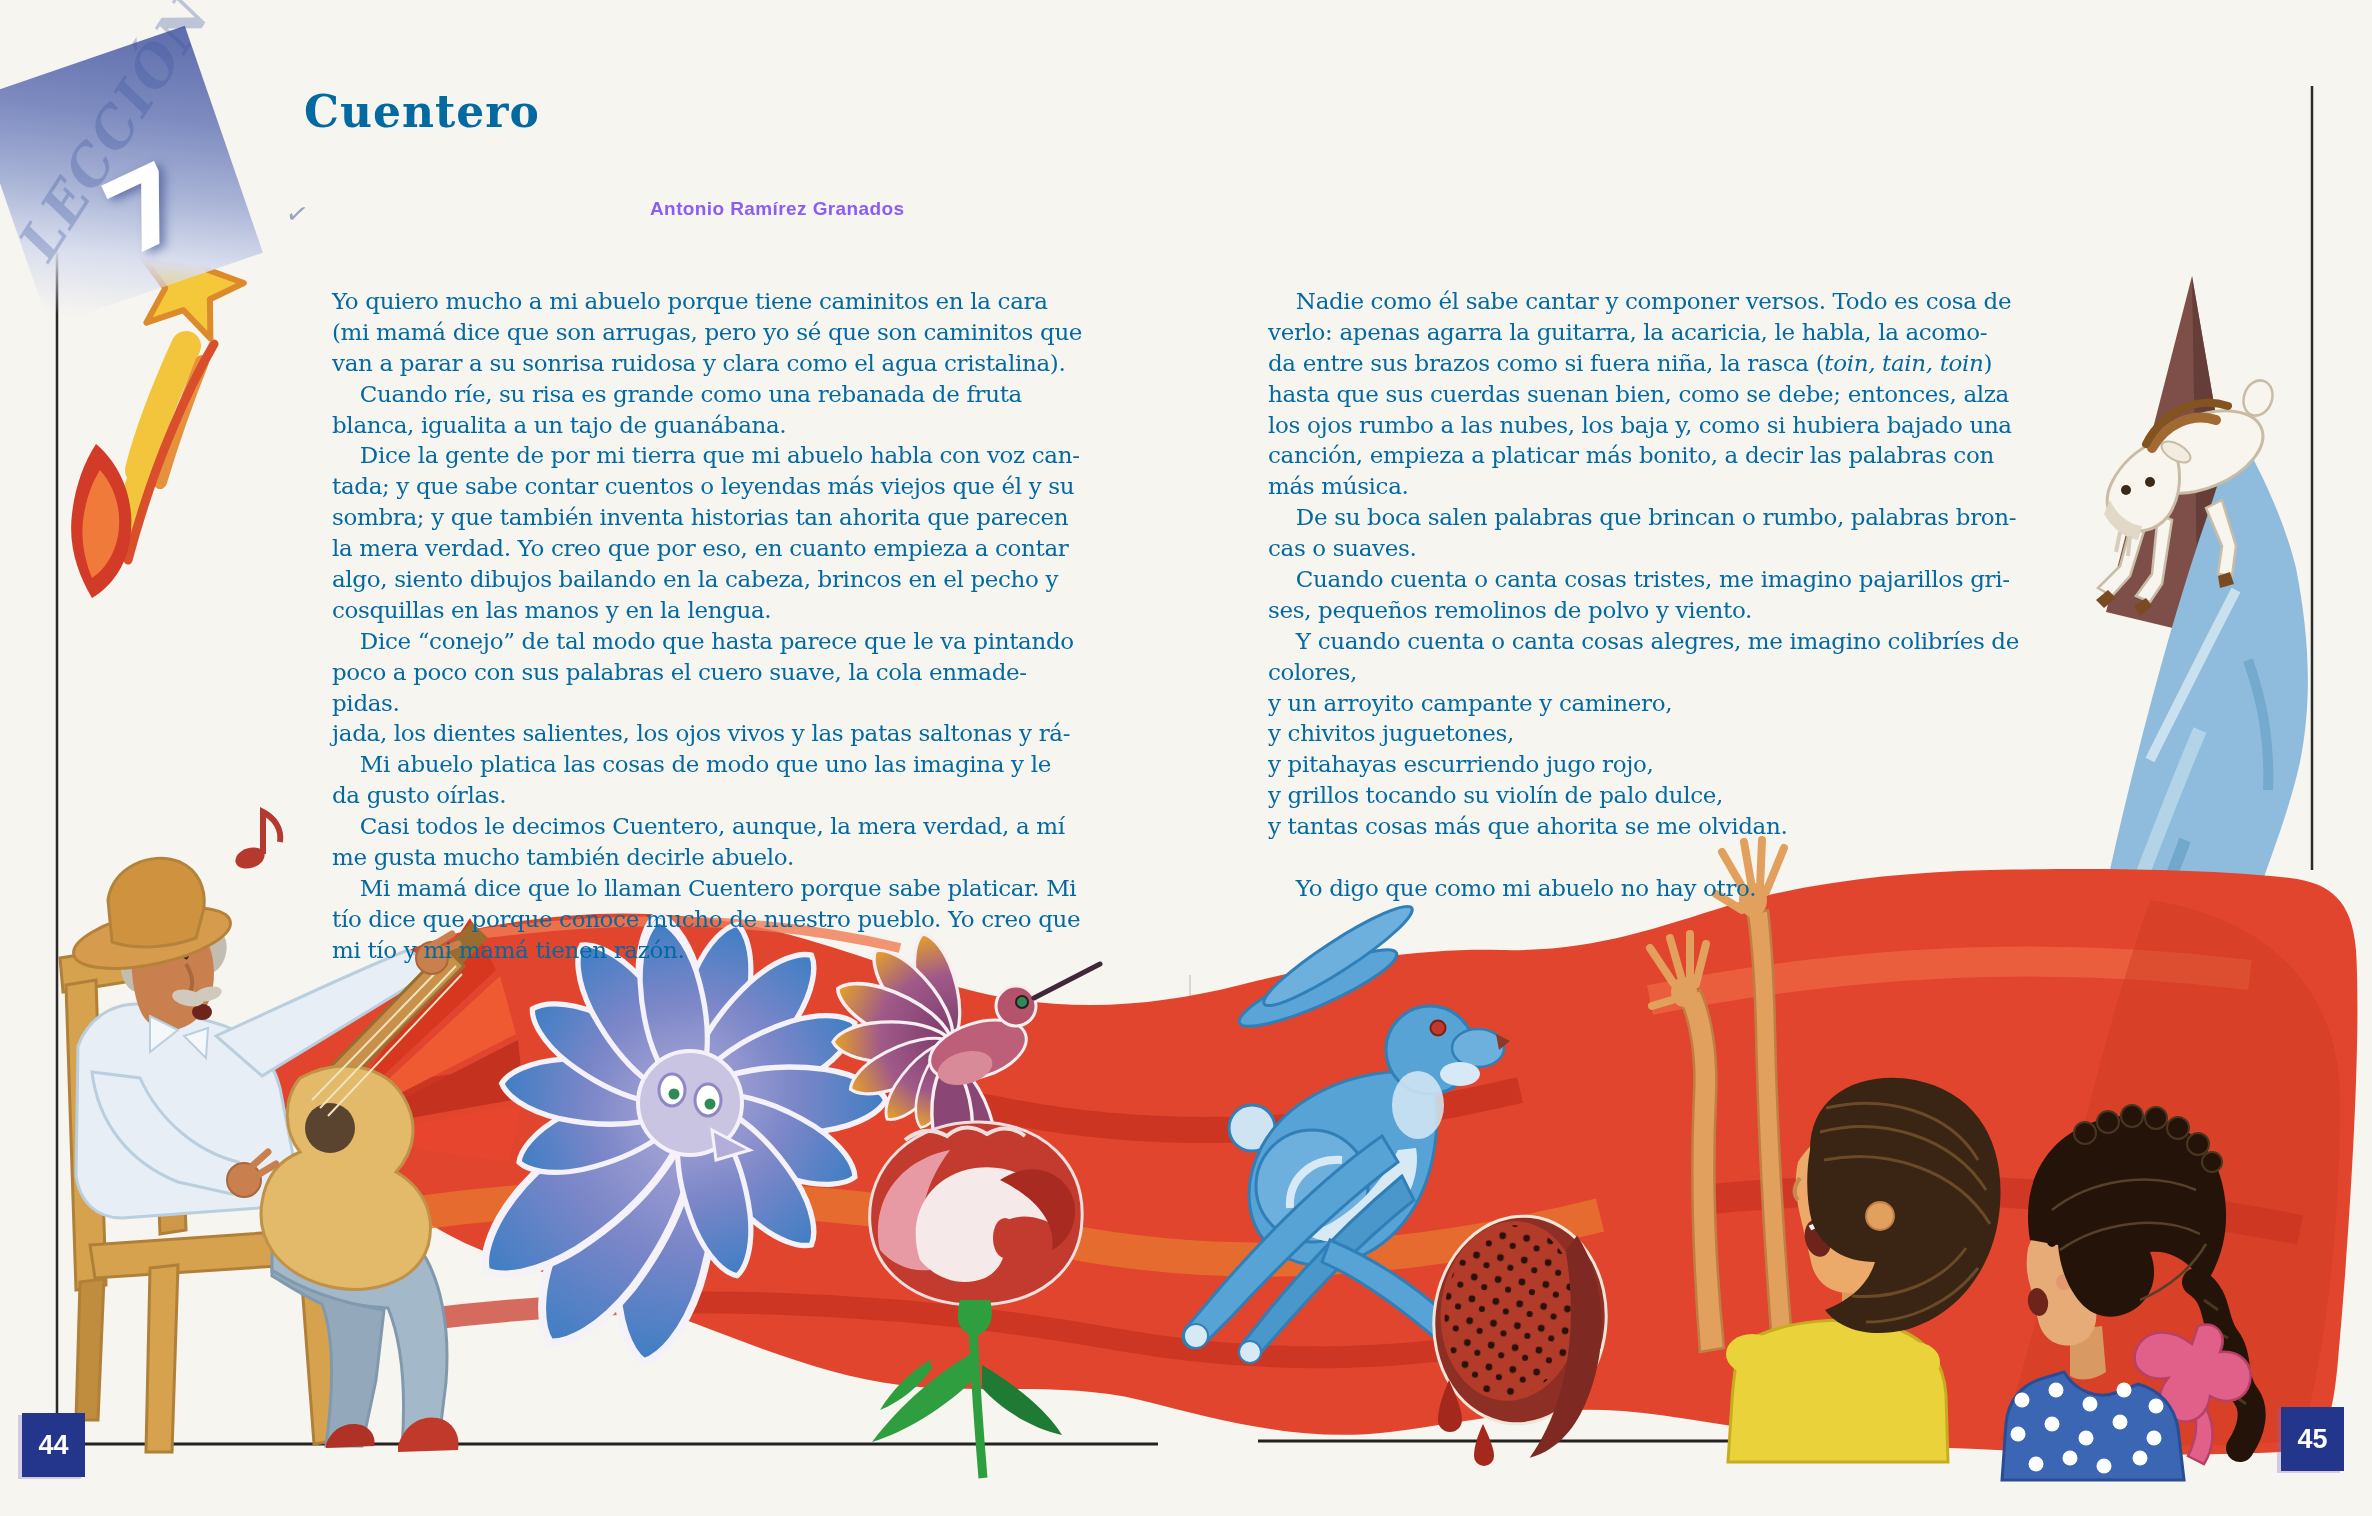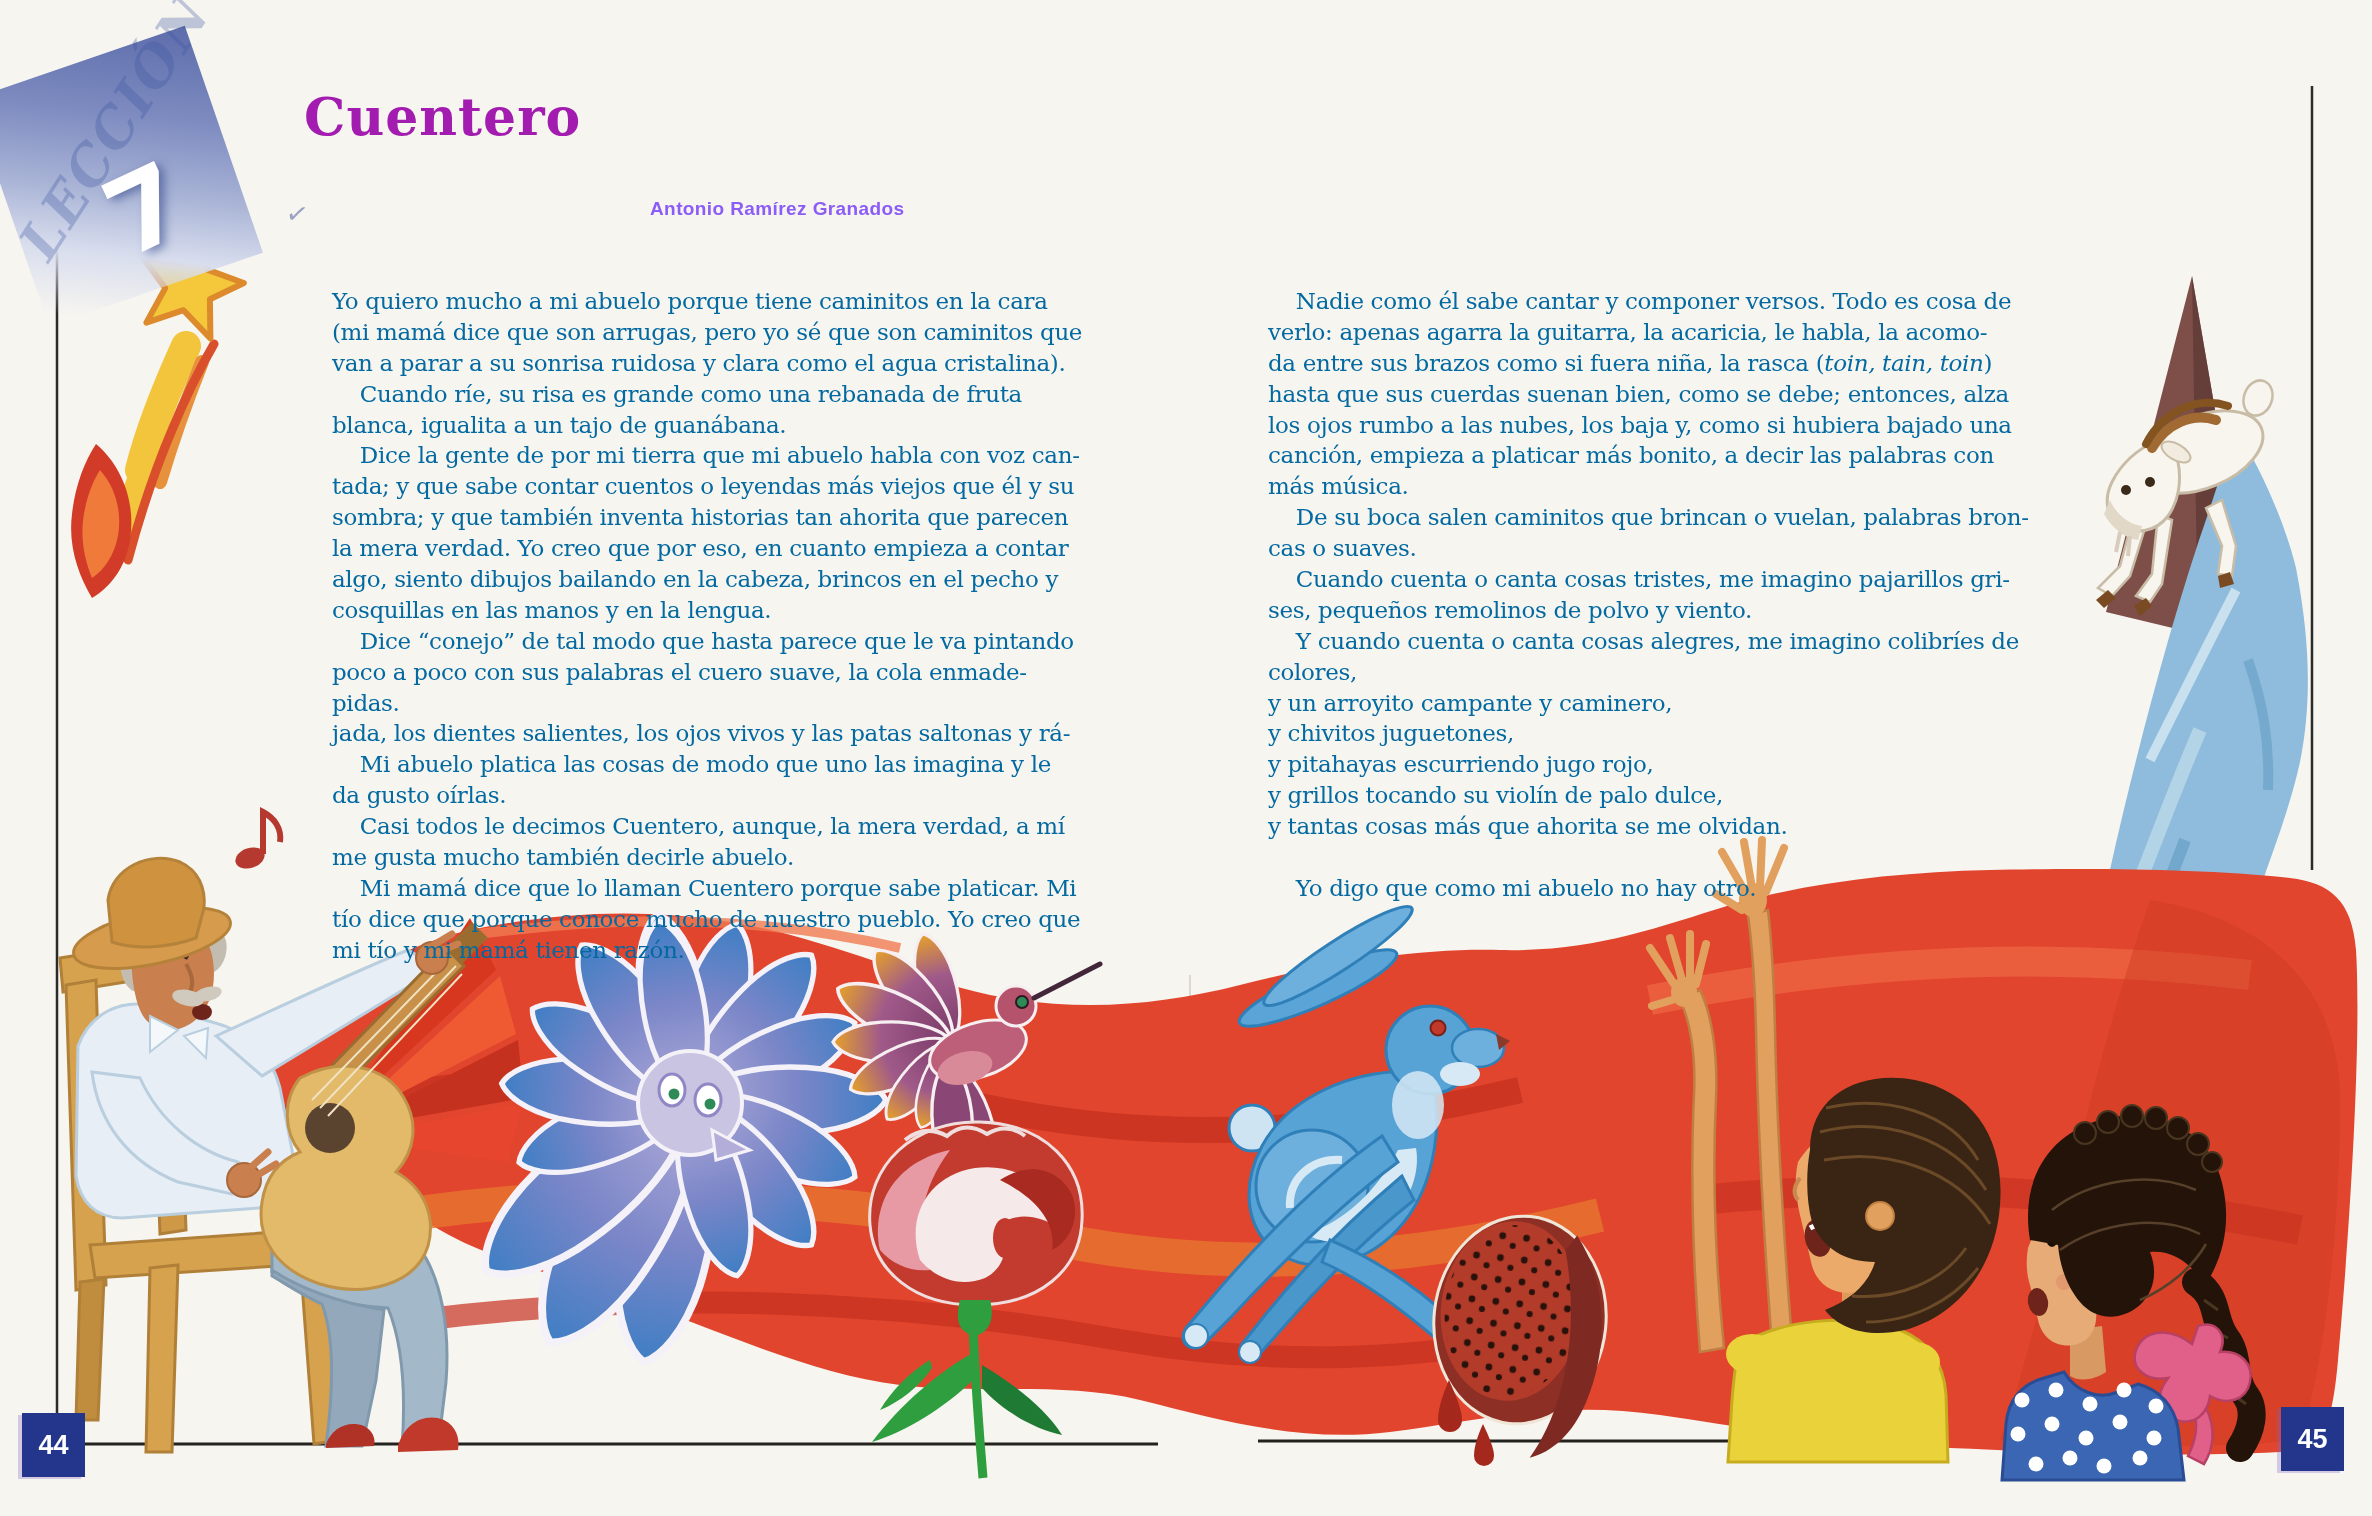--- a/index.html
+++ b/index.html
@@ -1,21 +1,21 @@
 <!DOCTYPE html>
 <html><head>
 <meta charset="utf-8">
 <style>
   html,body{margin:0;padding:0}
   body{width:2372px;height:1516px;position:relative;background:#f7f5f0;overflow:hidden;
        font-family:"DejaVu Serif",serif;}
   .stage{position:absolute;inset:0}
   svg.art{position:absolute;left:0;top:0}
   .title{position:absolute;left:304px;top:86px;font-family:"DejaVu Serif",serif;font-weight:700;
-         font-size:52px;color:#a21caf;letter-spacing:1px}
+         font-size:44px;color:#0369a1;letter-spacing:1px}
   .author{position:absolute;left:650px;top:198px;font-family:"Liberation Sans",sans-serif;
           font-weight:700;font-size:19px;color:#8b5cf6;letter-spacing:.4px}
   .check{position:absolute;left:286px;top:198px;color:#9aa3c2;font-family:"DejaVu Sans",sans-serif;
          font-size:27px;transform:rotate(10deg)}
   .col{position:absolute;width:814px;font-size:23px;line-height:30.9px;color:#0369a1;
        letter-spacing:-0.35px}
   .col-left{left:332px;top:286px}
   .col-right{left:1268px;top:286px}
   .tline{white-space:pre-wrap;height:30.9px;overflow:visible}
   .tline i{}
@@ -373,21 +373,21 @@
       <div class="tline"><span>mi tío y mi mamá tienen razón.</span></div>
     </div>
 <div class="col col-right">
       <div class="tline"><span>    Nadie como él sabe cantar y componer versos. Todo es cosa de</span></div>
       <div class="tline"><span>verlo: apenas agarra la guitarra, la acaricia, le habla, la acomo-</span></div>
       <div class="tline"><span>da entre sus brazos como si fuera niña, la rasca (</span><i>toin, tain, toin</i><span>)</span></div>
       <div class="tline"><span>hasta que sus cuerdas suenan bien, como se debe; entonces, alza</span></div>
       <div class="tline"><span>los ojos rumbo a las nubes, los baja y, como si hubiera bajado una</span></div>
       <div class="tline"><span>canción, empieza a platicar más bonito, a decir las palabras con</span></div>
       <div class="tline"><span>más música.</span></div>
-      <div class="tline"><span>    De su boca salen caminitos que brincan o vuelan, palabras bron-</span></div>
+      <div class="tline"><span>    De su boca salen palabras que brincan o rumbo, palabras bron-</span></div>
       <div class="tline"><span>cas o suaves.</span></div>
       <div class="tline"><span>    Cuando cuenta o canta cosas tristes, me imagino pajarillos gri-</span></div>
       <div class="tline"><span>ses, pequeños remolinos de polvo y viento.</span></div>
       <div class="tline"><span>    Y cuando cuenta o canta cosas alegres, me imagino colibríes de</span></div>
       <div class="tline"><span>colores,</span></div>
       <div class="tline"><span>y un arroyito campante y caminero,</span></div>
       <div class="tline"><span>y chivitos juguetones,</span></div>
       <div class="tline"><span>y pitahayas escurriendo jugo rojo,</span></div>
       <div class="tline"><span>y grillos tocando su violín de palo dulce,</span></div>
       <div class="tline"><span>y tantas cosas más que ahorita se me olvidan.</span></div>

